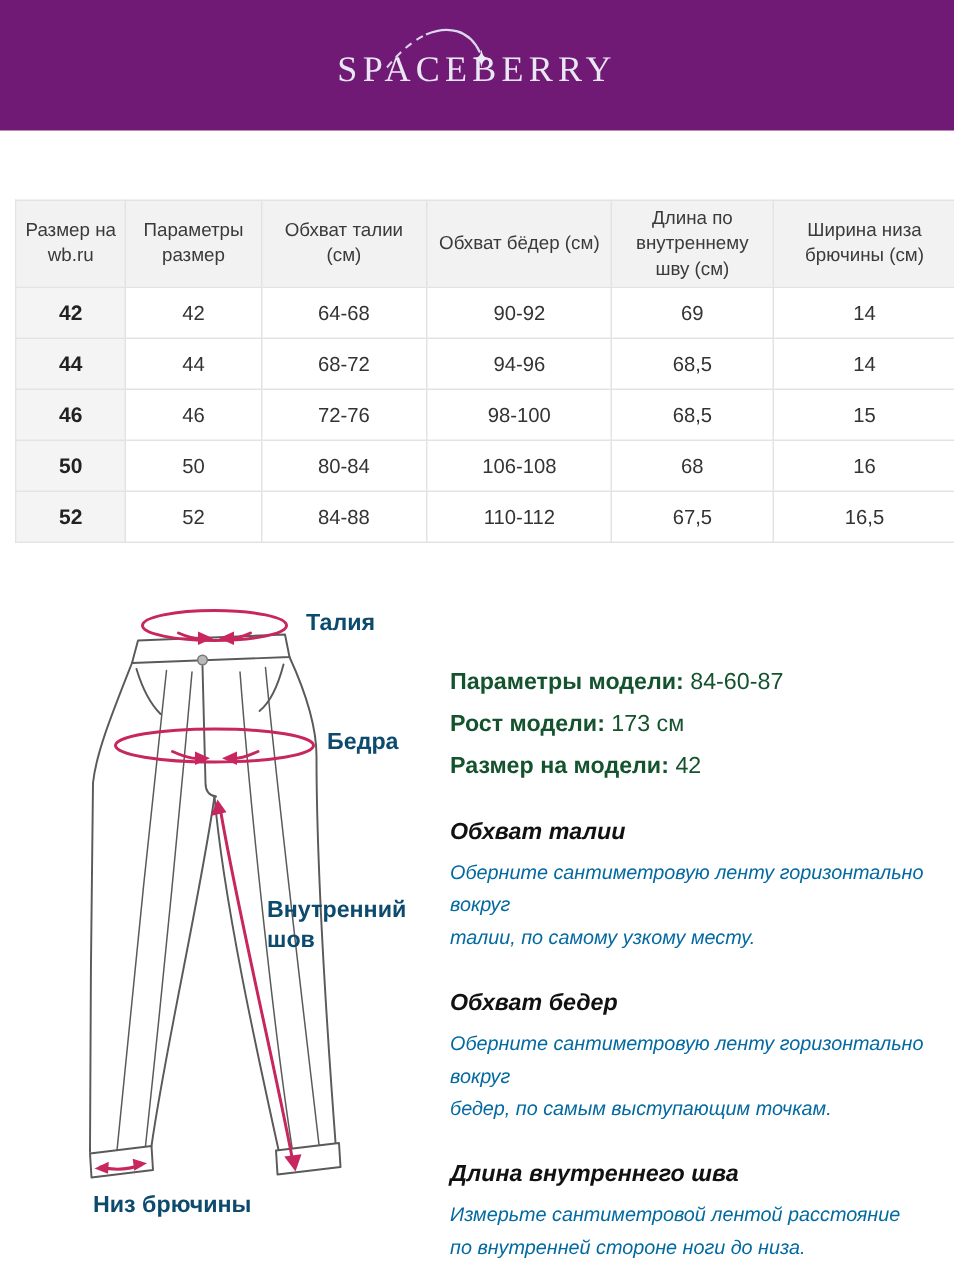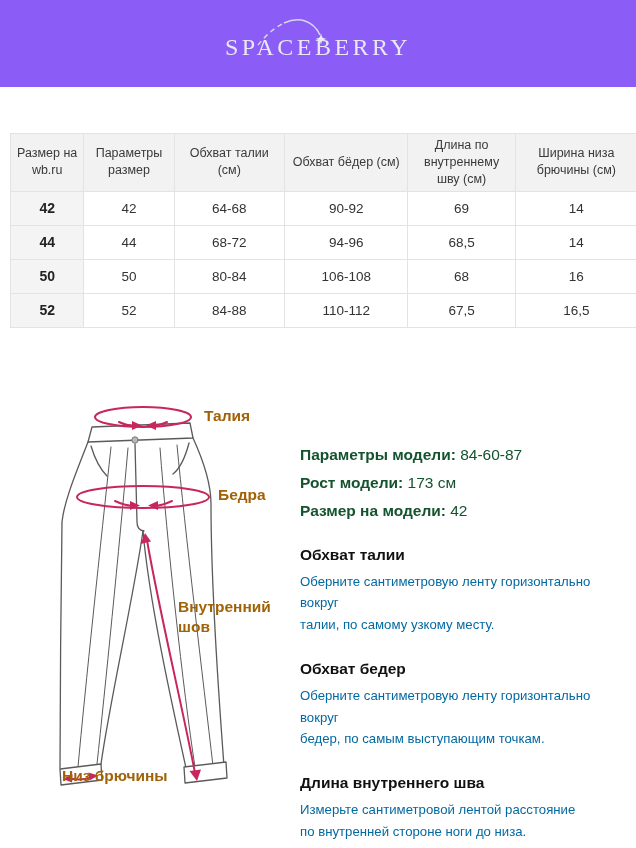--- a/index.html
+++ b/index.html
@@ -1,50 +1,50 @@
 <!DOCTYPE html>
 <html><head>
 <meta charset="utf-8">
 <style>
   html,body{margin:0;padding:0;background:#fff;}
   .page{position:relative;width:636px;height:848px;background:#ffffff;overflow:hidden;
         font-family:"Liberation Sans", sans-serif;color:#222;}
 
   
-  .brand-bar{position:absolute;left:0;top:0;width:636px;height:87px;background:#8b5cf6;
+  .brand-bar{position:absolute;left:0;top:0;width:636px;height:87px;background:#701a75;
              display:flex;align-items:center;justify-content:center;}
   .logo{position:relative;display:inline-block;margin-top:6px;}
   .logo-text{font-family:"Liberation Serif", serif;font-weight:400;color:#e9e7f4;
              font-size:24px;letter-spacing:3.5px;line-height:1;}
   .logo-swoosh{position:absolute;left:30px;top:-22px;pointer-events:none;}
 
   
   .size-table{position:absolute;left:10px;top:133px;width:628px;border-collapse:collapse;
               table-layout:fixed;}
   .size-table th,.size-table td{border:1px solid #e3e3e3;text-align:center;vertical-align:middle;
               padding:3px 4px;}
   .size-table th{background:#f2f2f2;font-weight:400;font-size:12.5px;color:#3a3a3a;
               height:50px;line-height:1.35;}
   .size-table td{background:#ffffff;font-size:13.5px;color:#333;height:27px;}
   .size-table td.first{background:#f4f4f4;font-weight:700;font-size:14px;color:#222;}
 
   
   .pants-svg{position:absolute;left:25px;top:390px;}
-  .diagram-label{position:absolute;font-size:15.5px;font-weight:600;color:#a16207;line-height:1.3;}
+  .diagram-label{position:absolute;font-size:15.5px;font-weight:600;color:#0c4a6e;line-height:1.3;}
   .lbl-waist{left:204px;top:406px;}
   .lbl-hips{left:218px;top:485px;}
   .lbl-inseam{left:178px;top:597px;width:96px;}
-  .lbl-hem{left:62px;top:766px;}
+  .lbl-hem{left:62px;top:794px;}
 
   
   .info-col{position:absolute;left:300px;top:441px;width:322px;}
   .model-line{font-size:15.5px;line-height:28px;color:#14532d;}
   .mi-label{font-weight:700;}
   .guide{margin-top:21px;}
-  .guide-section{margin-bottom:25px;}
+  .guide-section{margin-bottom:25px;font-style:italic;}
   .guide-title{font-size:15.5px;font-weight:700;color:#111;margin:0 0 7px 0;}
   .guide-text{font-size:13.2px;color:#0369a1;line-height:1.62;margin:0;white-space:pre-line;}
 </style>
 </head>
 <body>
 
 <div class="page">
 
   <div class="brand-bar">
     <div class="logo">
@@ -85,20 +85,28 @@
           <td>69</td>
           <td>14</td>
         </tr>
         <tr>
           <td class="first">44</td>
           <td>44</td>
           <td>68-72</td>
           <td>94-96</td>
           <td>68,5</td>
           <td>14</td>
+        </tr>
+        <tr>
+          <td class="first">46</td>
+          <td>46</td>
+          <td>72-76</td>
+          <td>98-100</td>
+          <td>68,5</td>
+          <td>15</td>
         </tr>
         <tr>
           <td class="first">50</td>
           <td>50</td>
           <td>80-84</td>
           <td>106-108</td>
           <td>68</td>
           <td>16</td>
         </tr>
         <tr>

